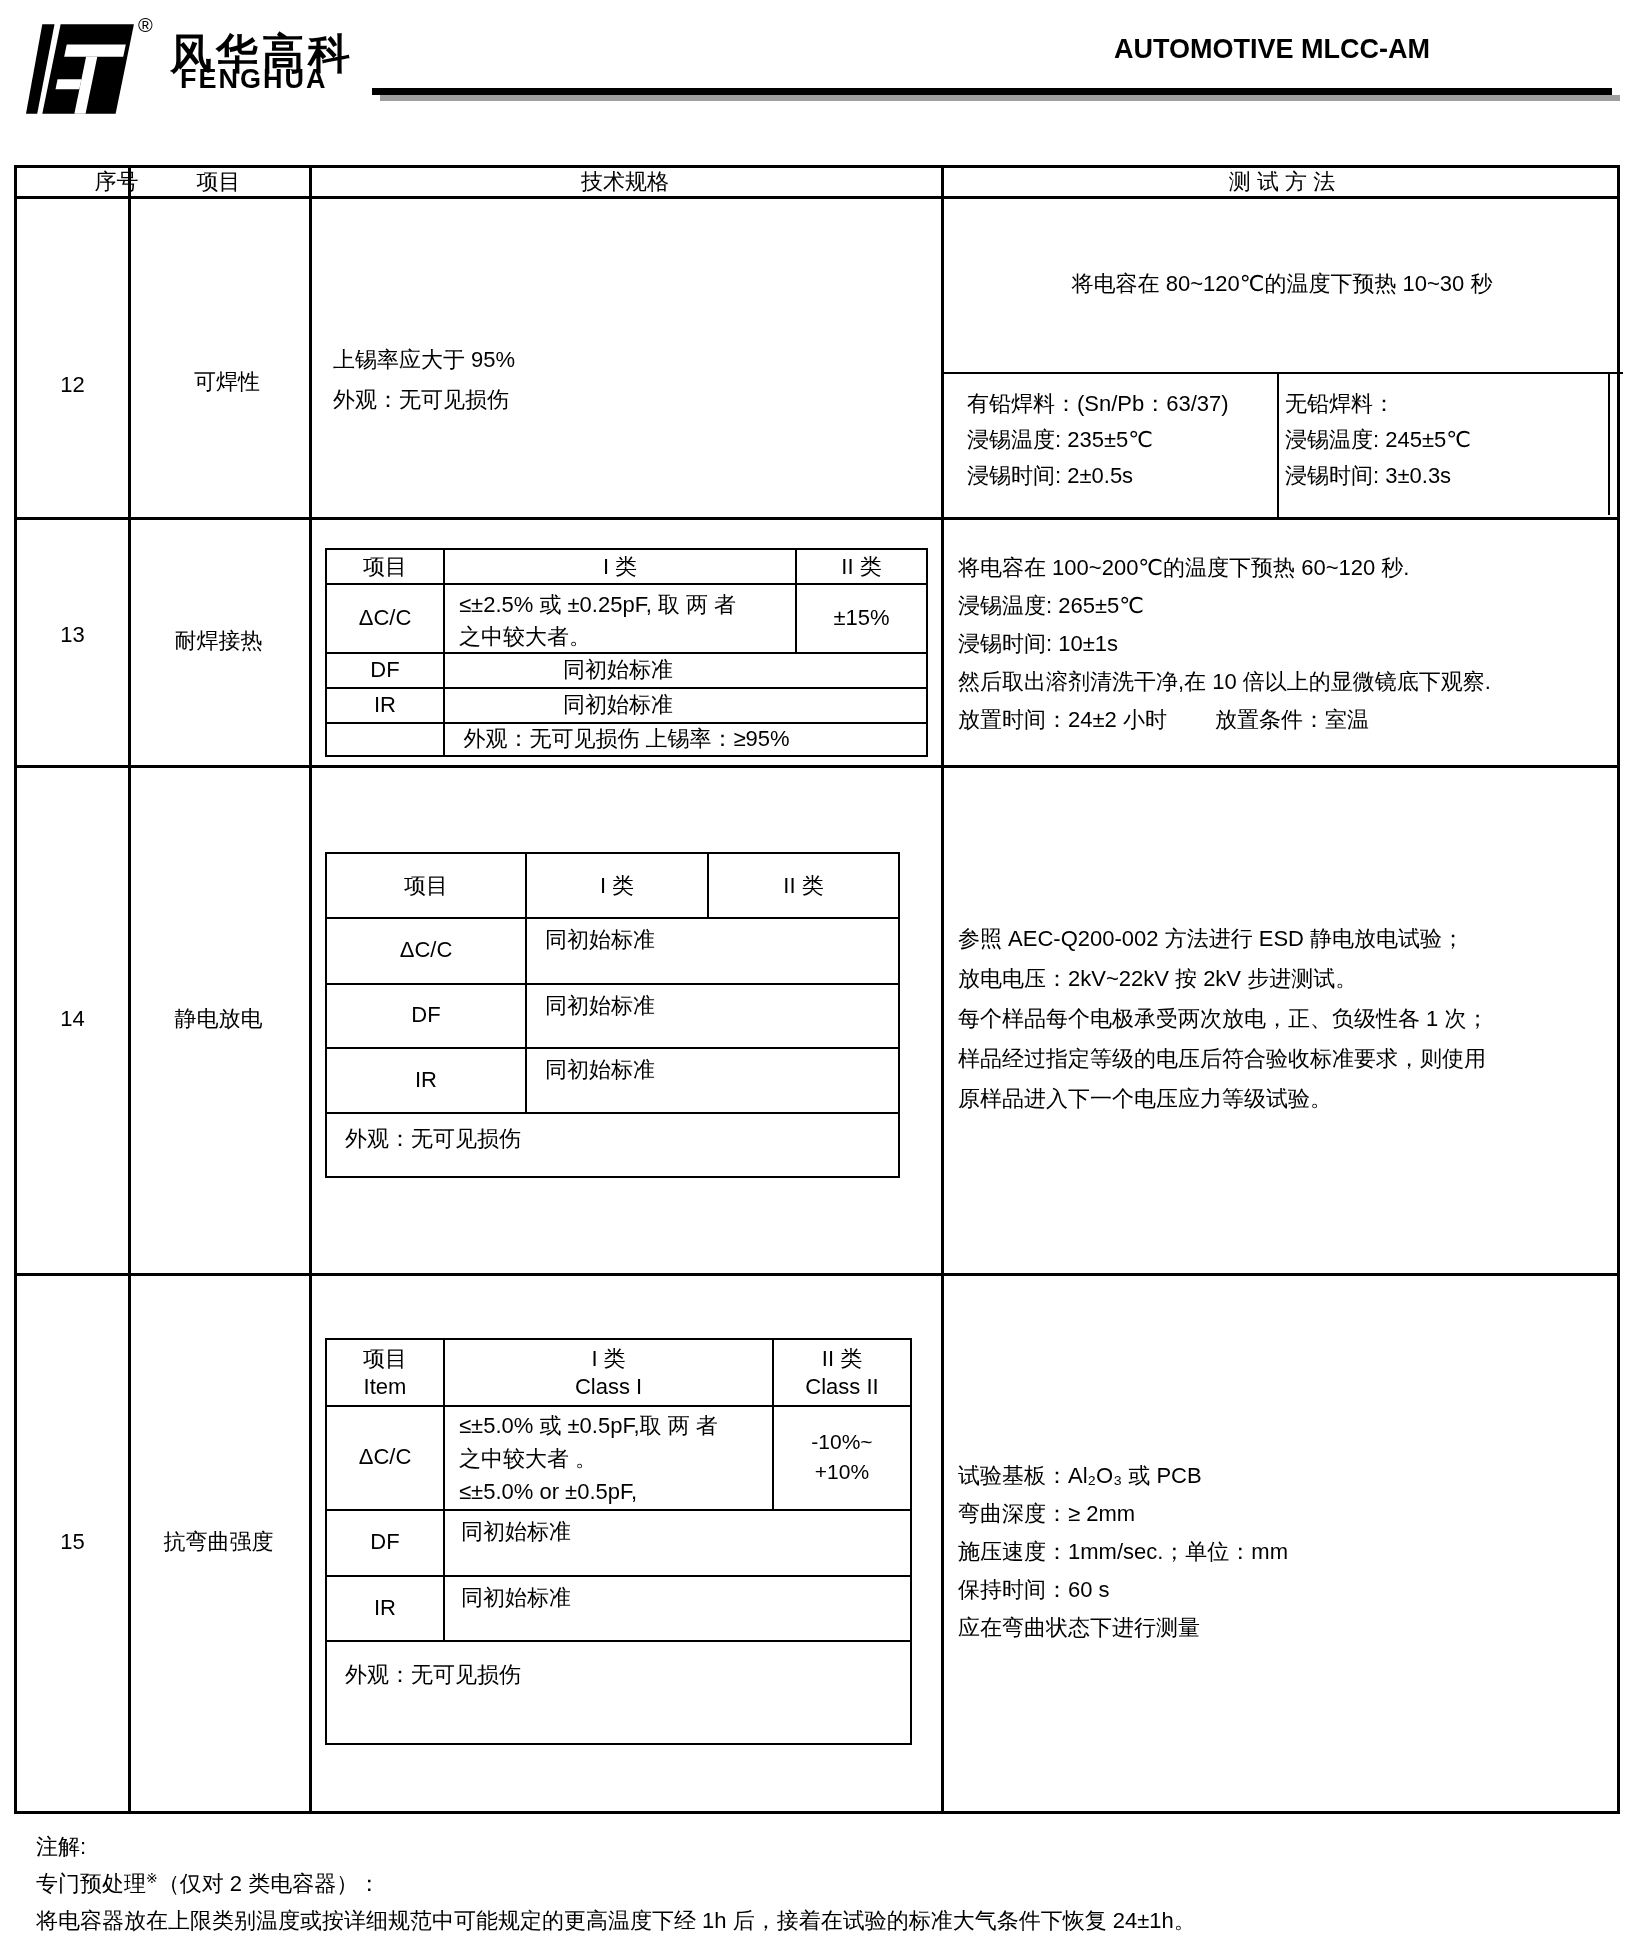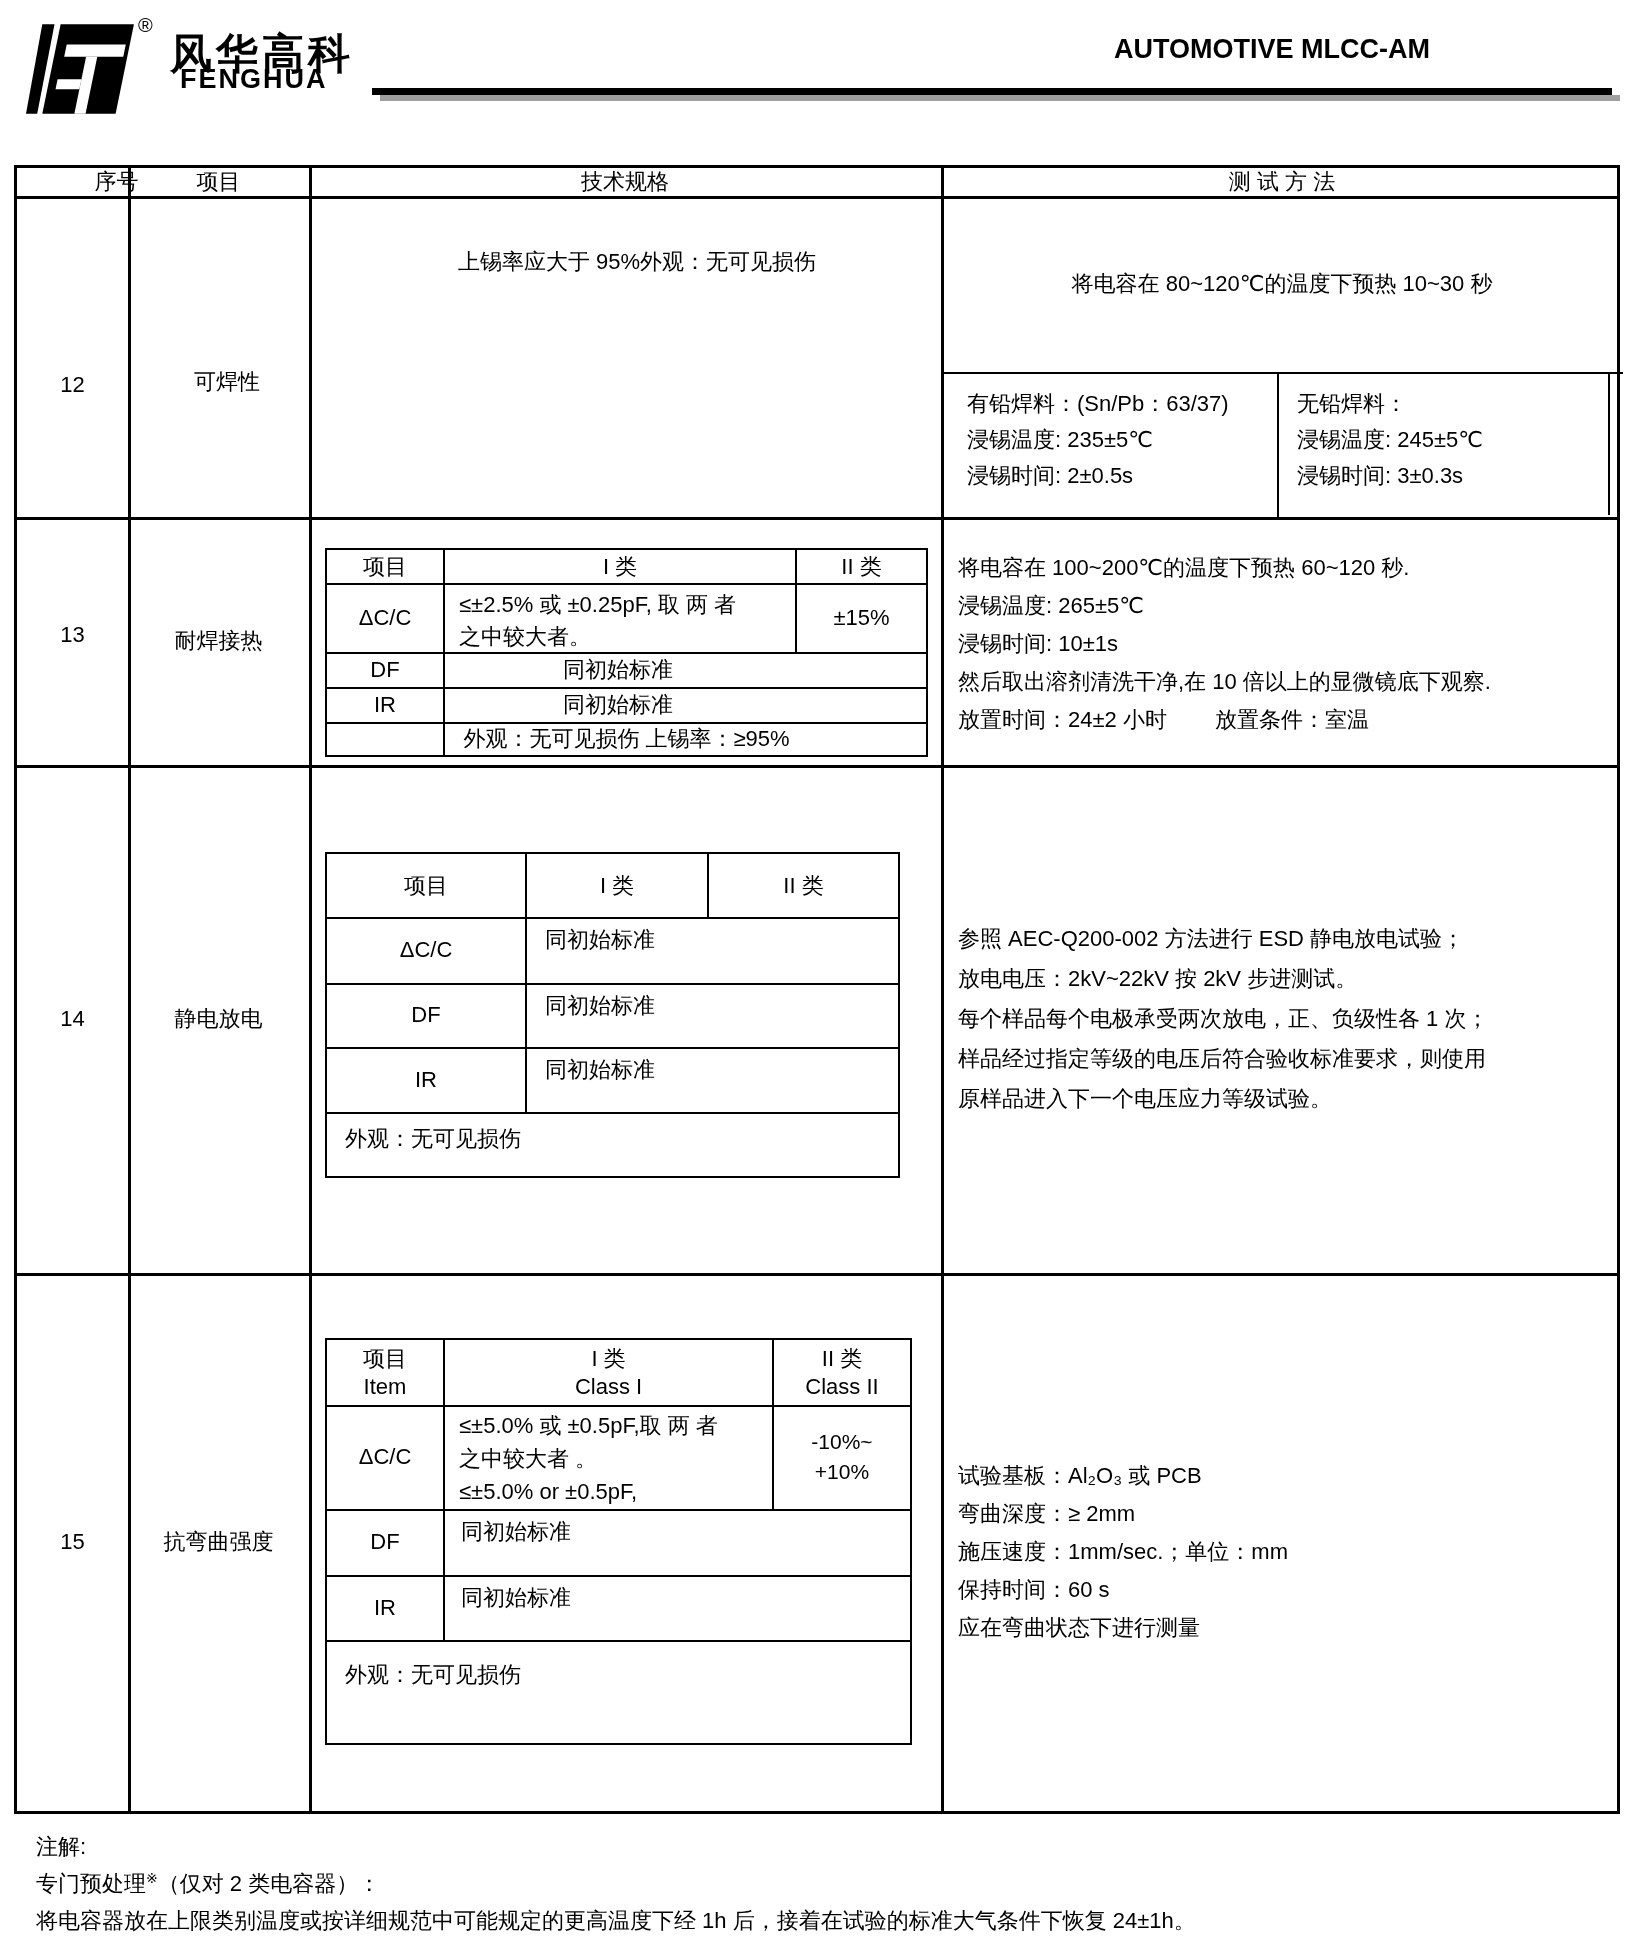--- a/index.html
+++ b/index.html
@@ -1,20 +1,20 @@
 <!DOCTYPE html>
 <html><head>
 <meta charset="utf-8">
 <style>
   html,body{margin:0;padding:0;background:#fff;}
   #page{position:relative;width:1635px;height:1954px;background:#ffffff;overflow:hidden;
         font-family:"Liberation Sans","DejaVu Sans",sans-serif;color:#000;font-size:22px;}
   .abs{position:absolute;}
   .c{display:flex;align-items:center;justify-content:center;text-align:center;}
-  .col{display:flex;flex-direction:row;justify-content:center;}
+  .col{display:flex;flex-direction:column;justify-content:center;}
   .line{position:absolute;background:#000;}
   .preline{white-space:pre-line;}
   .nowrap{white-space:nowrap;}
   .bold{font-weight:bold;}
   .innerbox{position:absolute;border:2px solid #000;box-sizing:border-box;}
   #main-table{position:absolute;left:14px;top:165px;width:1606px;height:1649px;border:3px solid #000;box-sizing:border-box;}
   .mline{line-height:38px;}
   .sup{font-size:14px;vertical-align:super;}
 </style>
 </head>
@@ -60,21 +60,21 @@
     <div class="abs c nowrap" style="left:924px;top:28px;width:682px;height:176px;">将电容在 80~120℃的温度下预热 10~30 秒</div>
 
     <div class="line" style="left:924px;top:204px;width:682px;height:2px;"></div>
     <div class="line" style="left:1260px;top:204px;width:2px;height:145px;"></div>
     <div class="line" style="left:1591px;top:204px;width:2px;height:143px;"></div>
     <div class="abs" style="left:924px;top:204px;width:336px;height:145px;padding:14px 0 0 26px;box-sizing:border-box;line-height:36px;">
       <div class="nowrap">有铅焊料：(Sn/Pb：63/37)</div>
       <div class="nowrap">浸锡温度: 235±5℃</div>
       <div class="nowrap">浸锡时间: 2±0.5s</div>
     </div>
-    <div class="abs" style="left:1260px;top:204px;width:331px;height:145px;padding:14px 0 0 20px;box-sizing:border-box;line-height:36px;">
+    <div class="abs" style="left:1260px;top:204px;width:331px;height:145px;padding:14px 0 0 8px;box-sizing:border-box;line-height:36px;">
       <div class="nowrap">无铅焊料：</div>
       <div class="nowrap">浸锡温度: 245±5℃</div>
       <div class="nowrap">浸锡时间: 3±0.3s</div>
     </div>
 
     <div class="abs c" style="left:0;top:349px;width:111px;height:236px;">13</div>
     <div class="abs c" style="left:111px;top:349px;width:181px;height:248px;">耐焊接热</div>
 
     <div class="innerbox" style="left:308px;top:380px;width:603px;height:209px;">
       <div class="line" style="left:116px;top:0;width:2px;height:100%;"></div>

